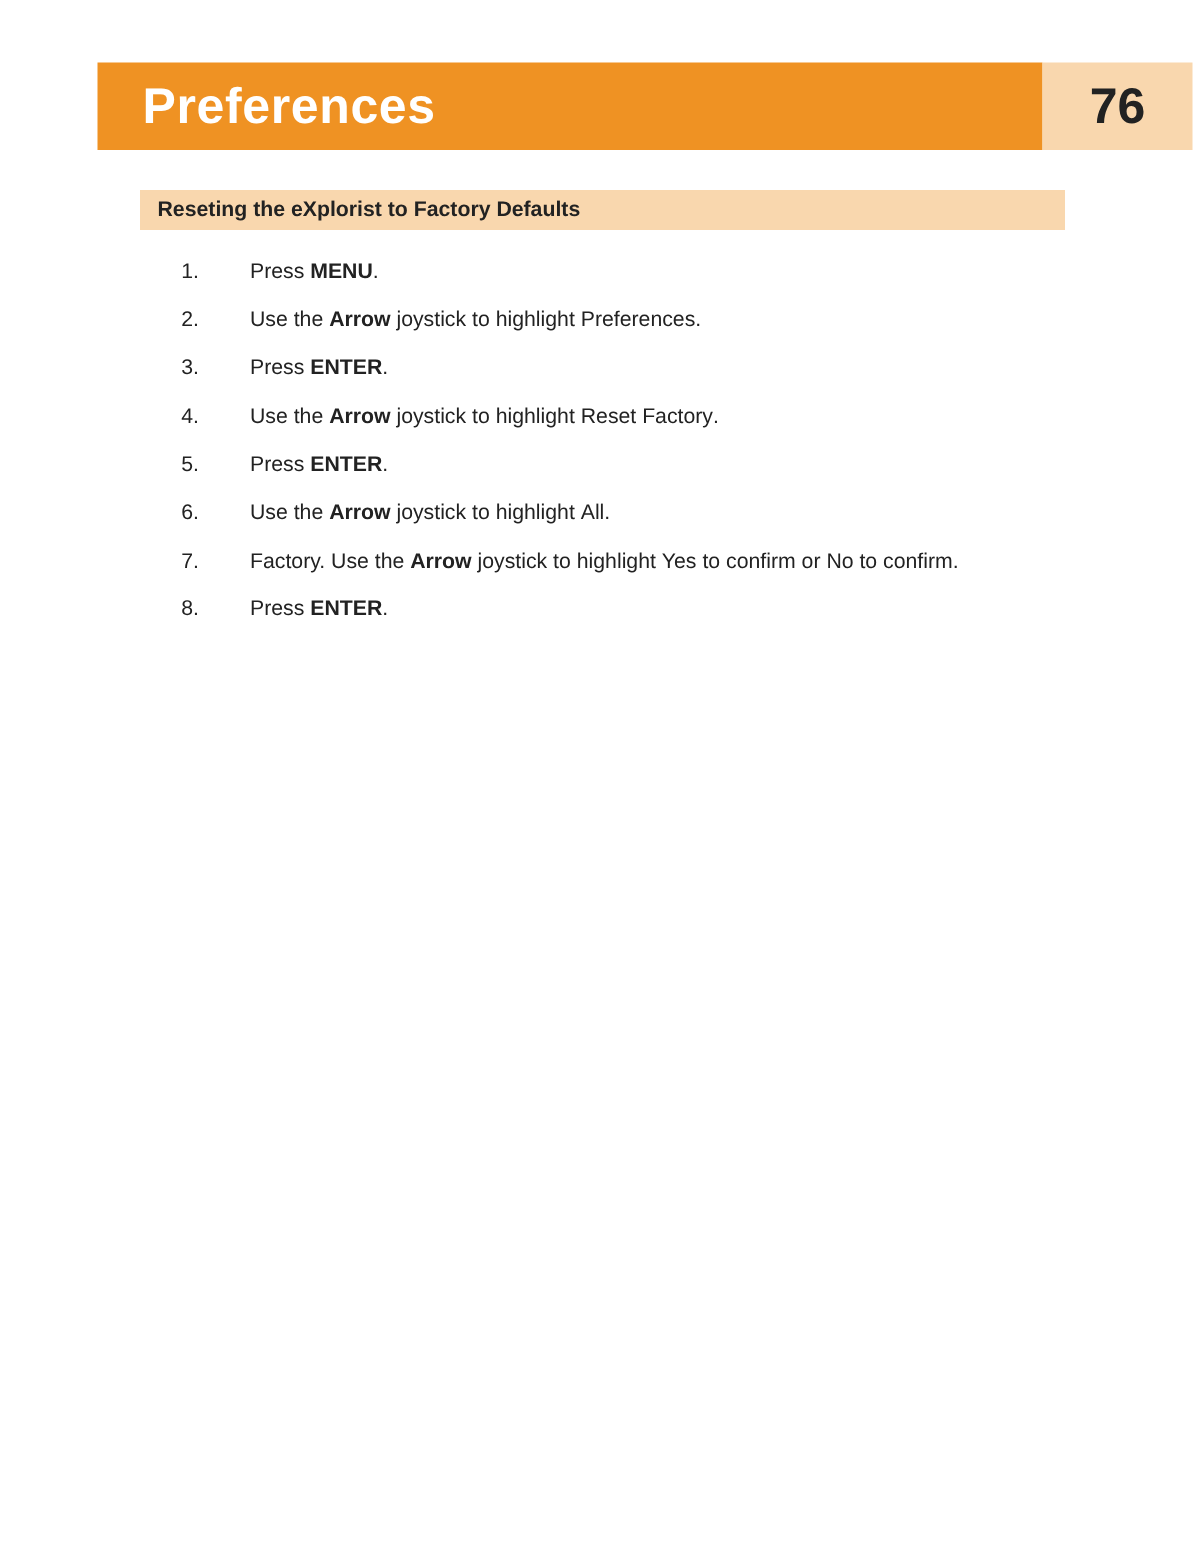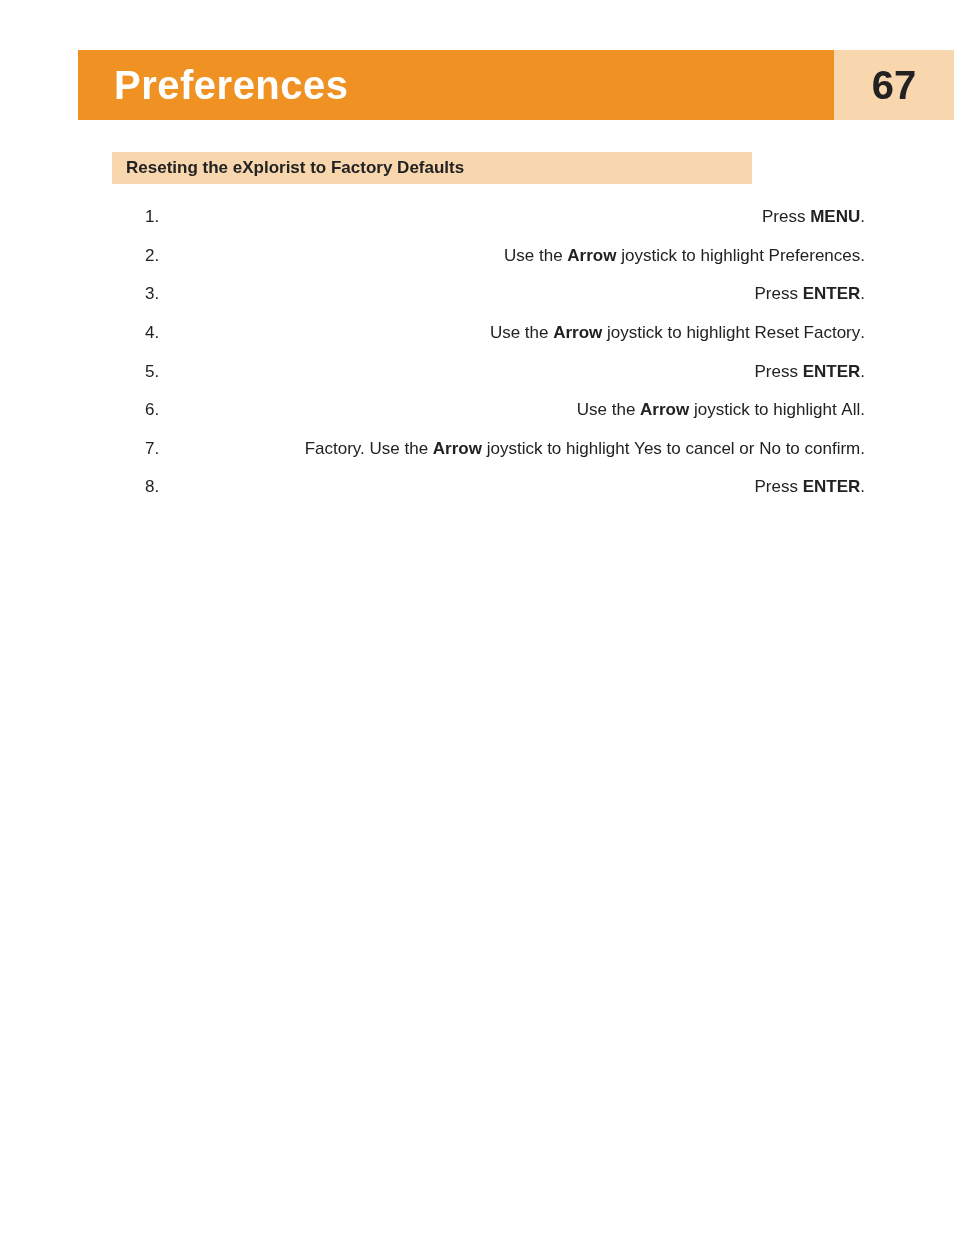--- a/index.html
+++ b/index.html
@@ -41,21 +41,21 @@
   }
   .page-num-block .num {
     font-size: 40px;
     font-weight: 700;
     color: #222;
   }
   .section-heading {
     position: absolute;
     top: 152px;
     left: 112px;
-    width: 640px;
+    width: 740px;
     background: #f9d7ae;
     padding: 6px 14px 6px 14px;
     font-size: 17px;
     font-weight: 700;
     color: #222;
   }
   .steps {
     position: absolute;
     top: 205px;
     left: 145px;
@@ -65,33 +65,33 @@
     display: flex;
     margin-bottom: 14px;
     font-size: 17px;
     line-height: 1.45;
     color: #222;
   }
   .step-num {
     width: 55px;
     flex-shrink: 0;
   }
-  .step-text { flex: 1; text-align: right; }
+  .step-text { flex: 1; }
   .b { font-weight: 700; }
   .ui { font-family: "Segoe UI", Arial, sans-serif; }
 </style>
 </head>
 <body>
 
 <div class="top-bar">
   <div class="title-block">
     <h1>Preferences</h1>
   </div>
   <div class="page-num-block">
-    <span class="num">67</span>
+    <span class="num">76</span>
   </div>
 </div>
 
 <div class="section-heading">Reseting the eXplorist to Factory Defaults</div>
 
 <div class="steps" id="steps-container">
     <div class="step-row">
       <div class="step-num">1.</div>
       <div class="step-text"><span>Press </span><span class="b">MENU</span><span>.</span></div>
     </div>
@@ -110,19 +110,19 @@
     <div class="step-row">
       <div class="step-num">5.</div>
       <div class="step-text"><span>Press </span><span class="b">ENTER</span><span>.</span></div>
     </div>
     <div class="step-row">
       <div class="step-num">6.</div>
       <div class="step-text"><span>Use the </span><span class="b">Arrow</span><span> joystick to highlight </span><span class="ui">All</span><span>.</span></div>
     </div>
     <div class="step-row">
       <div class="step-num">7.</div>
-      <div class="step-text"><span>Factory.  Use the </span><span class="b">Arrow</span><span> joystick to highlight </span><span class="ui">Yes</span><span> to cancel or </span><span class="ui">No</span><span> to confirm.</span></div>
+      <div class="step-text"><span>Factory.  Use the </span><span class="b">Arrow</span><span> joystick to highlight </span><span class="ui">Yes</span><span> to confirm or </span><span class="ui">No</span><span> to confirm.</span></div>
     </div>
     <div class="step-row">
       <div class="step-num">8.</div>
       <div class="step-text"><span>Press </span><span class="b">ENTER</span><span>.</span></div>
     </div>
   </div>
 
 </body></html>

